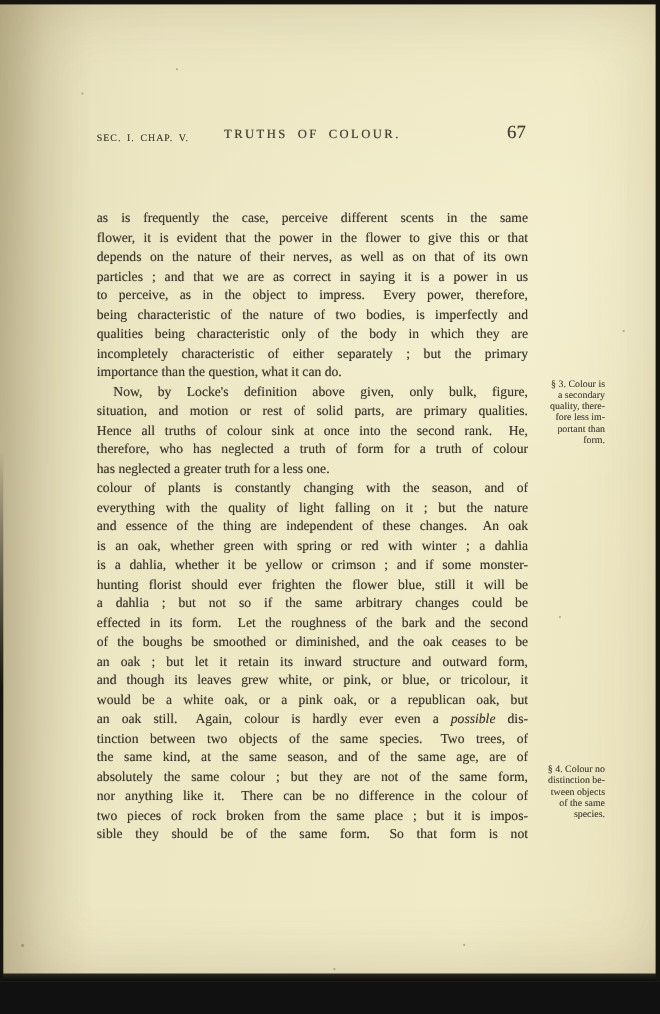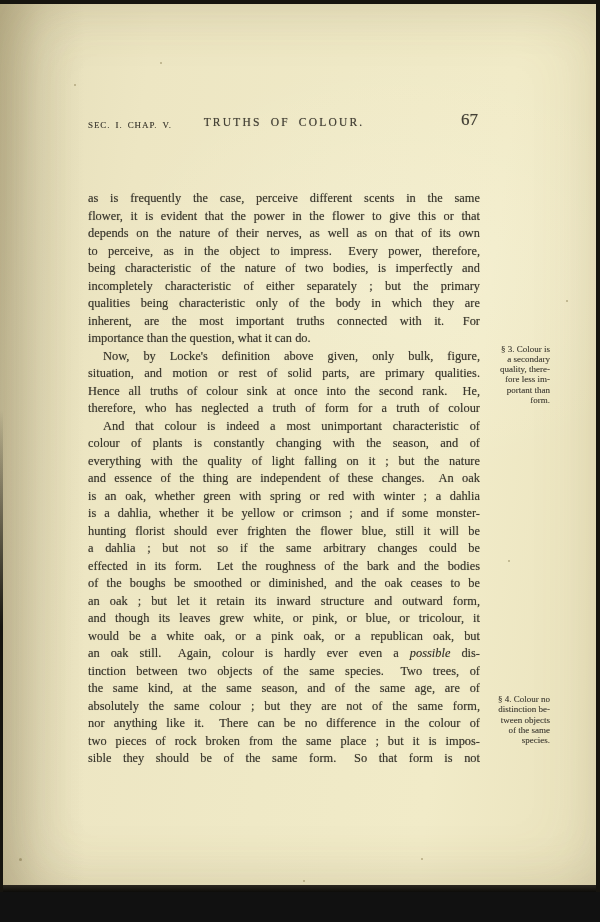--- a/index.html
+++ b/index.html
@@ -76,43 +76,43 @@
     <span class="hdr-left">SEC. I. CHAP. V.</span>
     <span class="hdr-center">TRUTHS OF COLOUR.</span>
     <span class="hdr-right">67</span>
   </header>
 
   <main class="body-text" id="body-text">
       <div>
         <div class="line">as is frequently the case, perceive different scents in the same</div>
         <div class="line">flower, it is evident that the power in the flower to give this or that</div>
         <div class="line">depends on the nature of their nerves, as well as on that of its own</div>
+        <div class="line">particles ; and that we are as correct in saying it is a power in us</div>
         <div class="line">to perceive, as in the object to impress.  Every power, therefore,</div>
         <div class="line">being characteristic of the nature of two bodies, is imperfectly and</div>
+        <div class="line">qualities being characteristic only of the body in which they are</div>
         <div class="line">incompletely characteristic of either separately ; but the primary</div>
-        <div class="line">qualities being characteristic only of the body in which they are</div>
-        <div class="line">inherent, are the most important truths connected with it.  For</div>
         <div class="line end">importance than the question, what it can do.</div>
       </div>
       <div>
         <div class="line indent">Now, by Locke's definition above given, only bulk, figure,</div>
         <div class="line">situation, and motion or rest of solid parts, are primary qualities.</div>
         <div class="line">Hence all truths of colour sink at once into the second rank.  He,</div>
         <div class="line">therefore, who has neglected a truth of form for a truth of colour</div>
+        <div class="line end">has neglected a greater truth for a less one.</div>
       </div>
       <div>
-        <div class="line indent">And that colour is indeed a most unimportant characteristic of</div>
         <div class="line">colour of plants is constantly changing with the season, and of</div>
         <div class="line">everything with the quality of light falling on it ; but the nature</div>
         <div class="line">and essence of the thing are independent of these changes.  An oak</div>
         <div class="line">is an oak, whether green with spring or red with winter ; a dahlia</div>
         <div class="line">is a dahlia, whether it be yellow or crimson ; and if some monster-</div>
         <div class="line">hunting florist should ever frighten the flower blue, still it will be</div>
         <div class="line">a dahlia ; but not so if the same arbitrary changes could be</div>
-        <div class="line">effected in its form.  Let the roughness of the bark and the bodies</div>
+        <div class="line">effected in its form.  Let the roughness of the bark and the second</div>
         <div class="line">of the boughs be smoothed or diminished, and the oak ceases to be</div>
         <div class="line">an oak ; but let it retain its inward structure and outward form,</div>
         <div class="line">and though its leaves grew white, or pink, or blue, or tricolour, it</div>
         <div class="line">would be a white oak, or a pink oak, or a republican oak, but</div>
         <div class="line">an oak still.  Again, colour is hardly ever even a <i>possible</i> dis-</div>
         <div class="line">tinction between two objects of the same species.  Two trees, of</div>
         <div class="line">the same kind, at the same season, and of the same age, are of</div>
         <div class="line">absolutely the same colour ; but they are not of the same form,</div>
         <div class="line">nor anything like it.  There can be no difference in the colour of</div>
         <div class="line">two pieces of rock broken from the same place ; but it is impos-</div>

